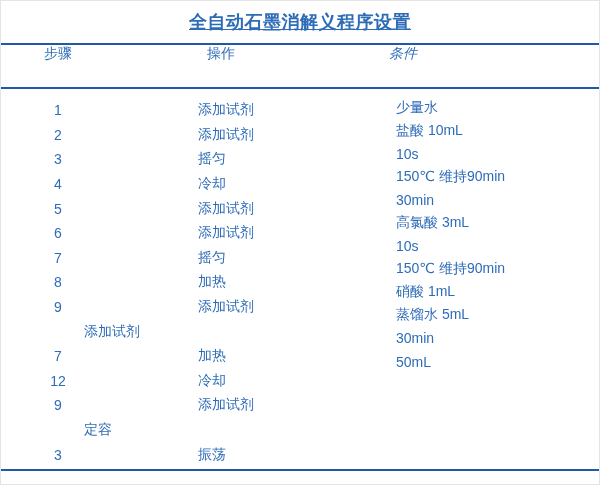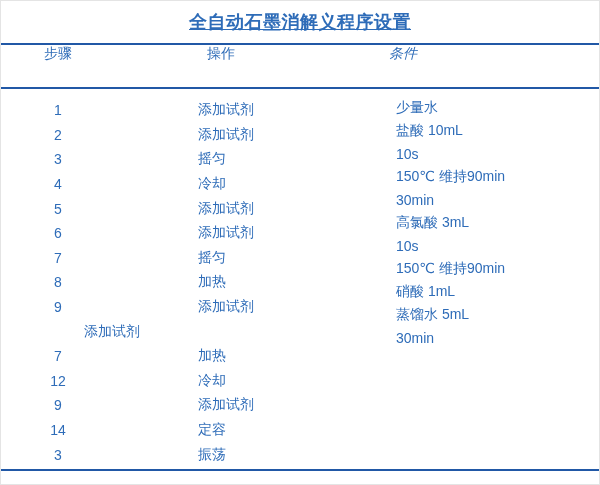--- a/index.html
+++ b/index.html
@@ -143,21 +143,20 @@
     <span class="step">12</span>
     <span class="op">冷却</span>
   </div>
 
   <div class="row">
     <span class="step">9</span>
     <span class="op">添加试剂</span>
   </div>
 
   <div class="row">
-    <span class="step">14</span>
     <span class="op">定容</span>
   </div>
 
   <div class="row">
     <span class="step">3</span>
     <span class="op">振荡</span>
   </div>
 </div>
     <div class="conds" id="conds">
   <div class="cond">少量水</div>
@@ -178,19 +177,20 @@
   <div class="cond">150℃ 维持90min</div>
 
   <div class="cond">硝酸 1mL</div>
 
   <div class="cond">蒸馏水 5mL</div>
 
 
   <div class="cond">30min</div>
 
 
+  <div class="cond">50mL</div>
 
 </div>
   </div>
 
   <div class="rule rule-bottom"></div>
 
 </div>
 
 </body></html>

